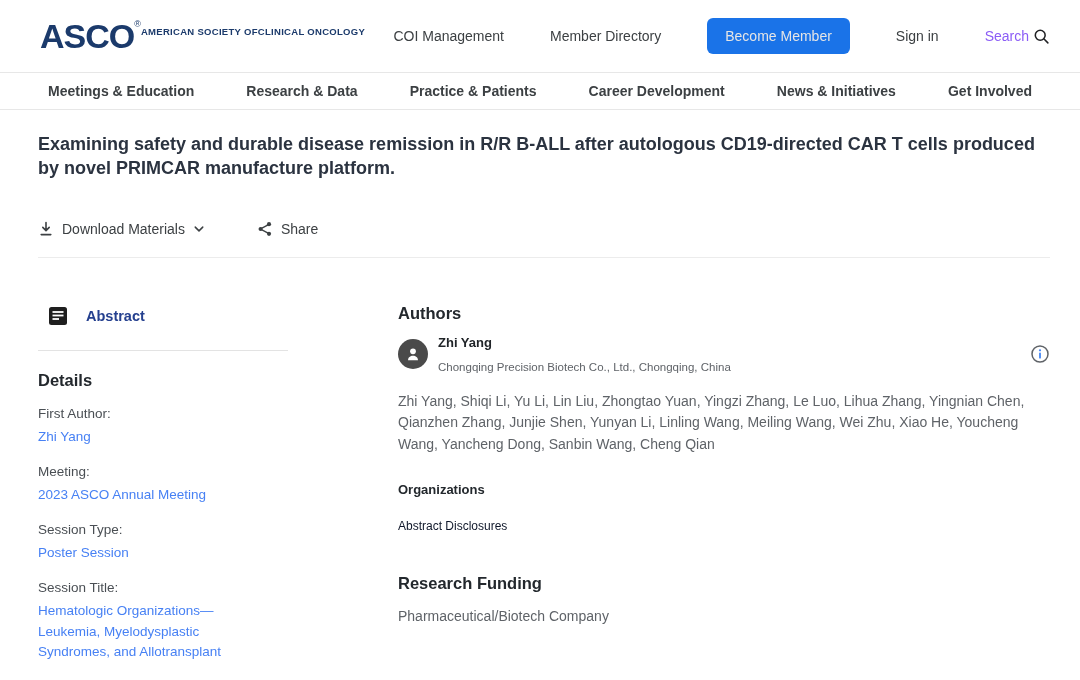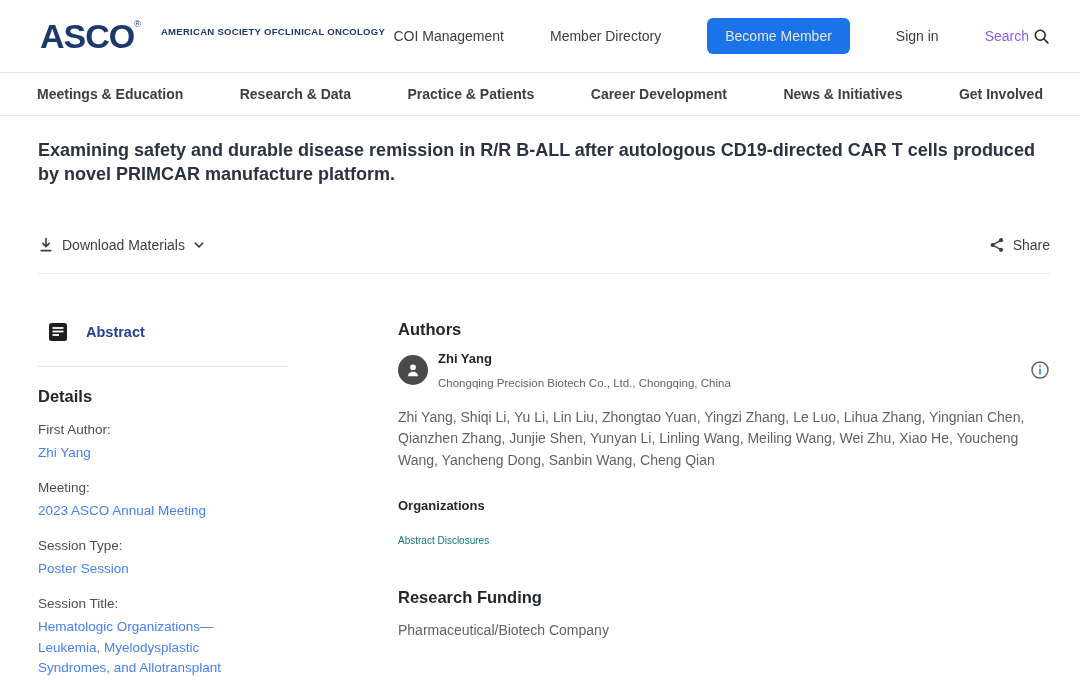--- a/index.html
+++ b/index.html
@@ -1,42 +1,42 @@
 <!DOCTYPE html>
 <html><head>
 <meta charset="utf-8">
 <style>
   * { margin: 0; padding: 0; box-sizing: border-box; }
   html, body { width: 1080px; height: 680px; overflow: hidden; background: #ffffff;
     font-family: "Liberation Sans", "DejaVu Sans", sans-serif; }
 
   
   .header { height: 72px; display: flex; align-items: center; padding: 0 30px 0 40px; background: #fff; }
-  .logo { display: flex; align-items: flex-start; gap: 20px; cursor: pointer; }
+  .logo { display: flex; align-items: flex-start; gap: 0; cursor: pointer; }
   .logo-word { font-size: 34px; font-weight: 700; color: #1b3a6b; letter-spacing: -1px; line-height: 1; }
   .logo-reg { font-size: 9px; color: #1b3a6b; vertical-align: top; }
   .logo-tag { display: flex; flex-direction: row; justify-content: center; margin-top: 7px; }
   .logo-tag span { font-size: 9.5px; font-weight: 700; color: #1b3a6b; letter-spacing: .3px; line-height: 1.25; }
   .header-nav { display: flex; align-items: center; margin-left: auto; gap: 46px; }
   .header-link { font-size: 14px; color: #3c4043; cursor: pointer; white-space: nowrap; }
   .btn-primary { background: #1a73e8; color: #e5e5e5; font-size: 14px; font-weight: 500;
     border: none; border-radius: 6px; padding: 10px 18px; cursor: pointer; }
   .search-wrap { display: flex; align-items: center; gap: 4px; cursor: pointer; }
   .search-wrap span { font-size: 14px; color: #8b5cf6; }
 
   
-  .subnav { height: 44px; border-top: 1px solid #e7e7e7; border-bottom: 1px solid #e7e7e7;
-    display: flex; align-items: center; justify-content: space-between; padding: 0 37px; }
+  .subnav { height: 38px; border-top: 1px solid #e7e7e7; border-bottom: 1px solid #e7e7e7;
+    display: flex; align-items: center; justify-content: space-between; padding: 0 48px; }
   .subnav-item { font-size: 14px; font-weight: 700; color: #3c4043; cursor: pointer; white-space: nowrap; }
 
   
   .page-wrap { padding: 0 30px 0 38px; }
   .page-title { margin-top: 22px; font-size: 18px; font-weight: 700; color: #2b3340;
     line-height: 1.35; max-width: 1015px; }
-  .actions-row { margin-top: 50px; display: flex; align-items: center; gap: 52px; justify-content: space-between; }
+  .actions-row { margin-top: 40px; display: flex; align-items: center; gap: 52px; }
   .action { display: flex; align-items: center; gap: 8px; cursor: pointer; }
   .action span.label { font-size: 14px; color: #3c4043; }
   .top-divider { border-bottom: 1px solid #ececec; margin-top: 20px; }
 
   
   .columns { display: flex; padding-top: 46px; }
   .sidebar { width: 250px; flex: 0 0 250px; margin-right: 110px; }
   .maincol { flex: 1; }
 
   
@@ -53,21 +53,21 @@
   .author-card { display: flex; align-items: center; margin-top: 12px; }
   .avatar { width: 30px; height: 30px; border-radius: 50%; background: #4a4a4a;
     display: flex; align-items: center; justify-content: center; flex: 0 0 30px; }
   .author-meta { margin-left: 10px; }
   .author-name { font-size: 13px; font-weight: 700; color: #212529; }
   .author-affil { font-size: 11.5px; color: #5f6368; margin-top: 11px; }
   .info-btn { margin-left: auto; cursor: pointer; display: flex; align-items: center; }
   .authors-list { margin-top: 18px; font-size: 14px; color: #5f6368; line-height: 1.55; max-width: 655px; }
   .sub-heading { margin-top: 26px; font-size: 13px; font-weight: 700; color: #23282d; }
   .org-text { margin-top: 10px; font-size: 14px; color: #5f6368; line-height: 1.55; max-width: 655px; }
-  .link { display: inline-block; margin-top: 22px; font-size: 10px; color: #0f766e; cursor: pointer; }
+  .link { display: inline-block; margin-top: 22px; font-size: 12px; color: #0f172a; cursor: pointer; }
   .funding-heading { margin-top: 40px; }
   .funding-line { font-size: 14px; color: #5f6368; line-height: 1.6; }
   .funding-block { margin-top: 12px; }
 </style>
 </head>
 <body>
 
 <div class="header">
   <div class="logo">
     <div>

